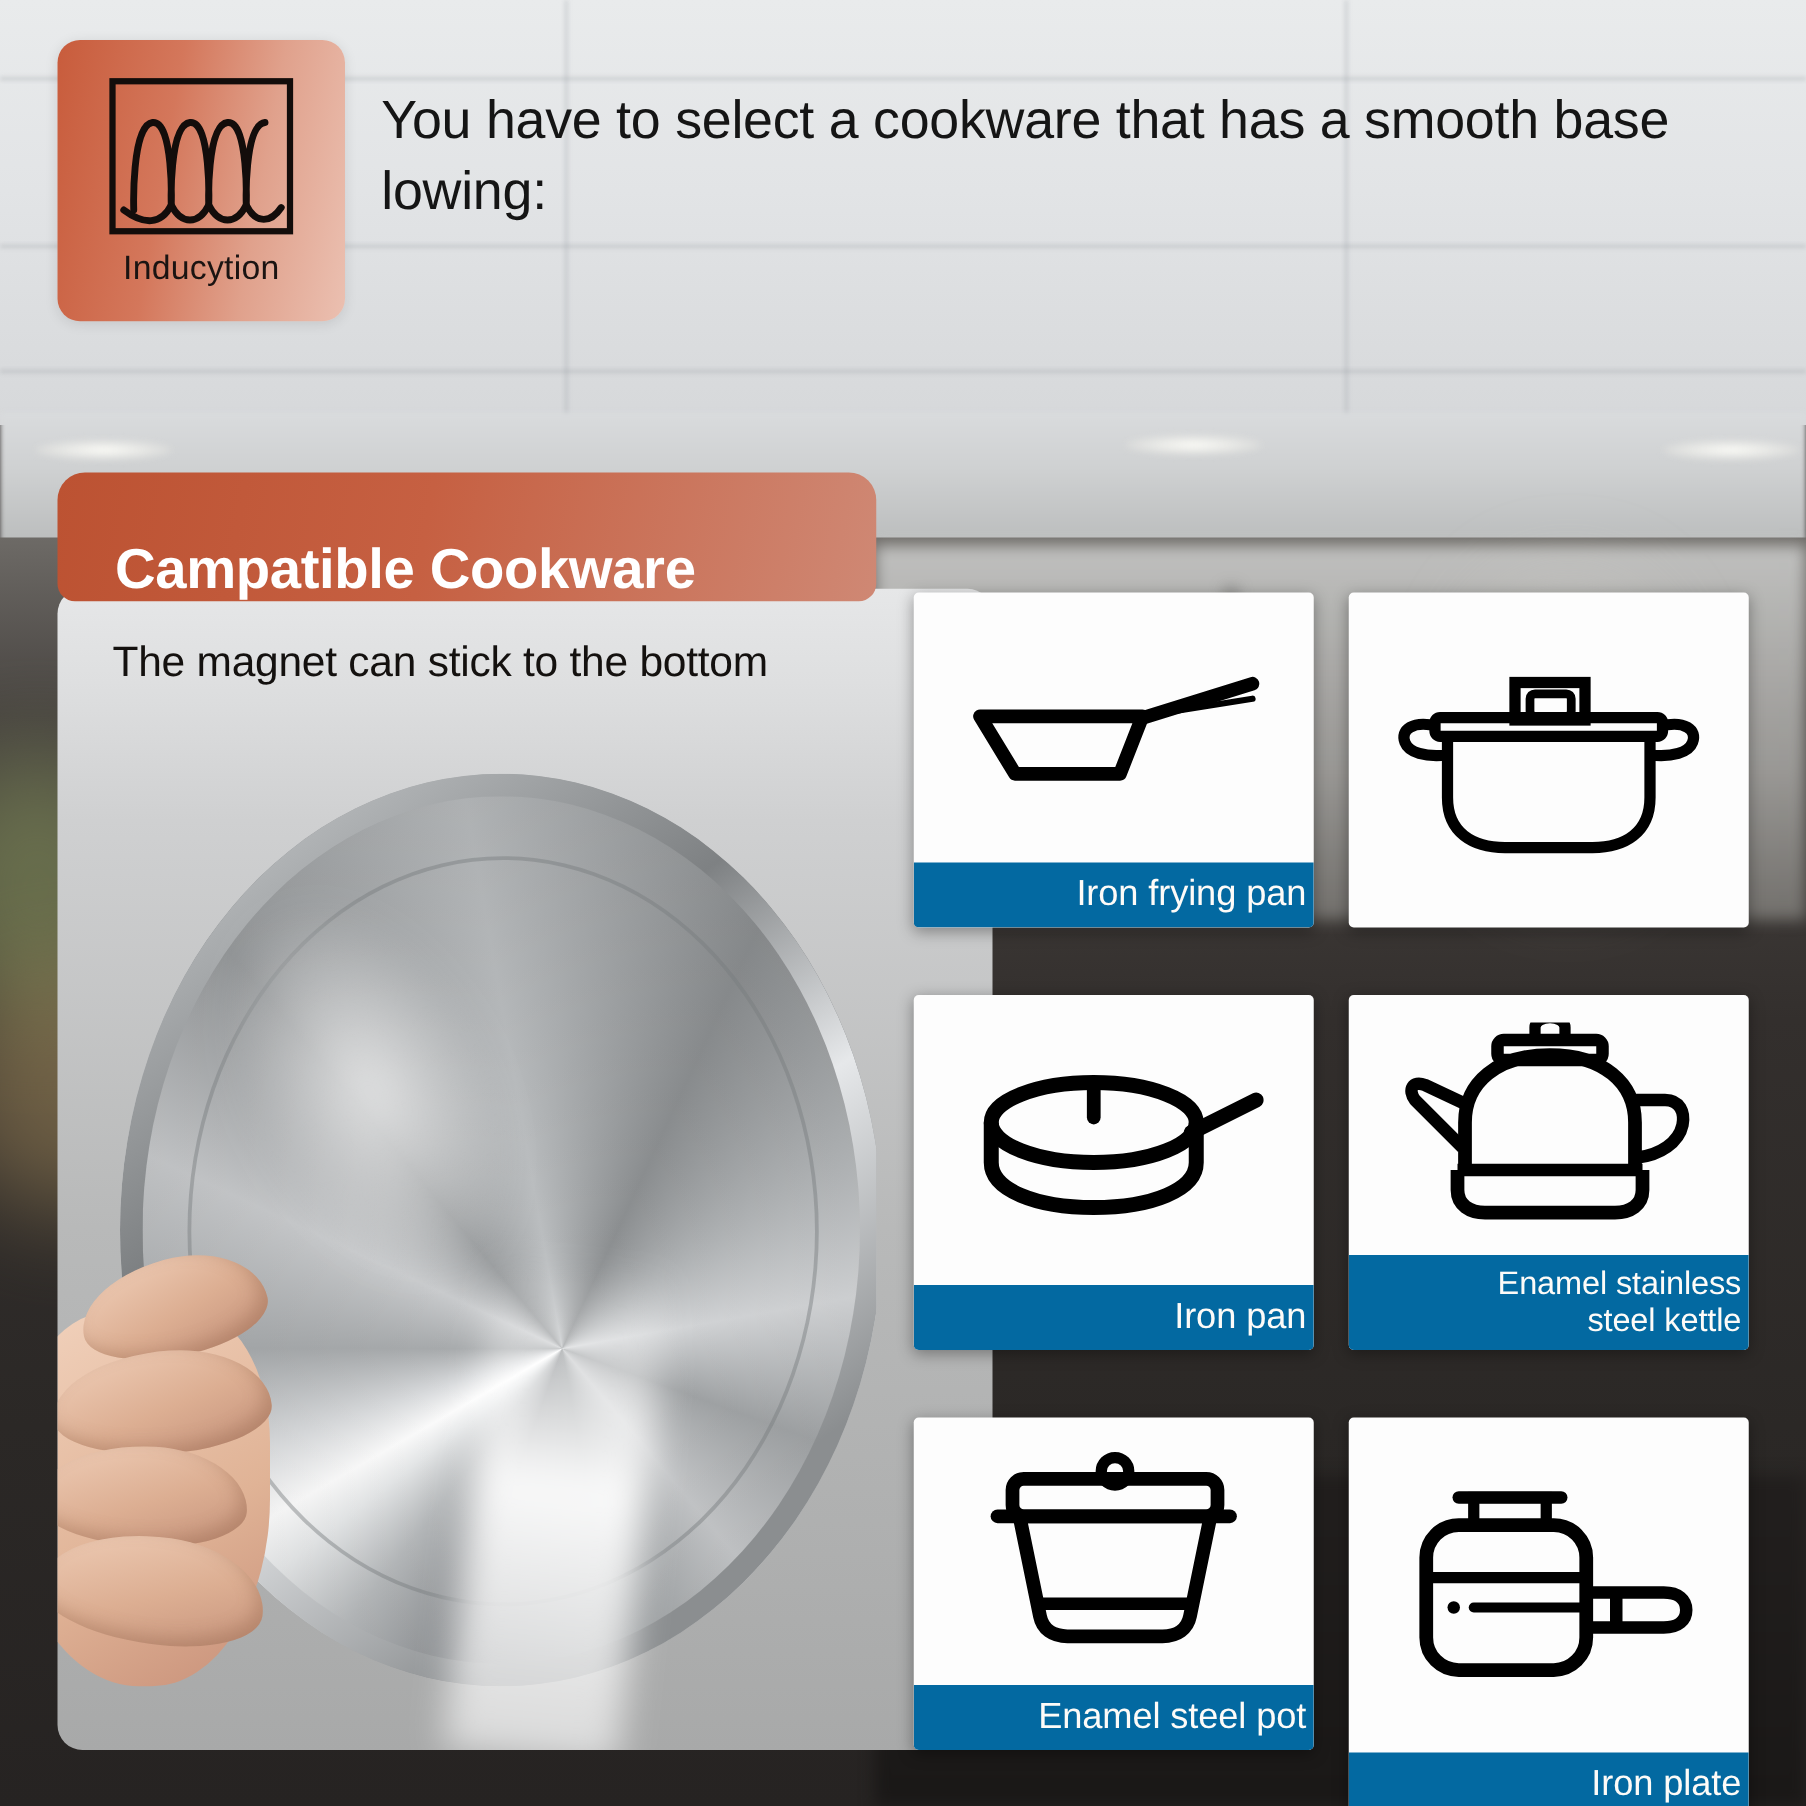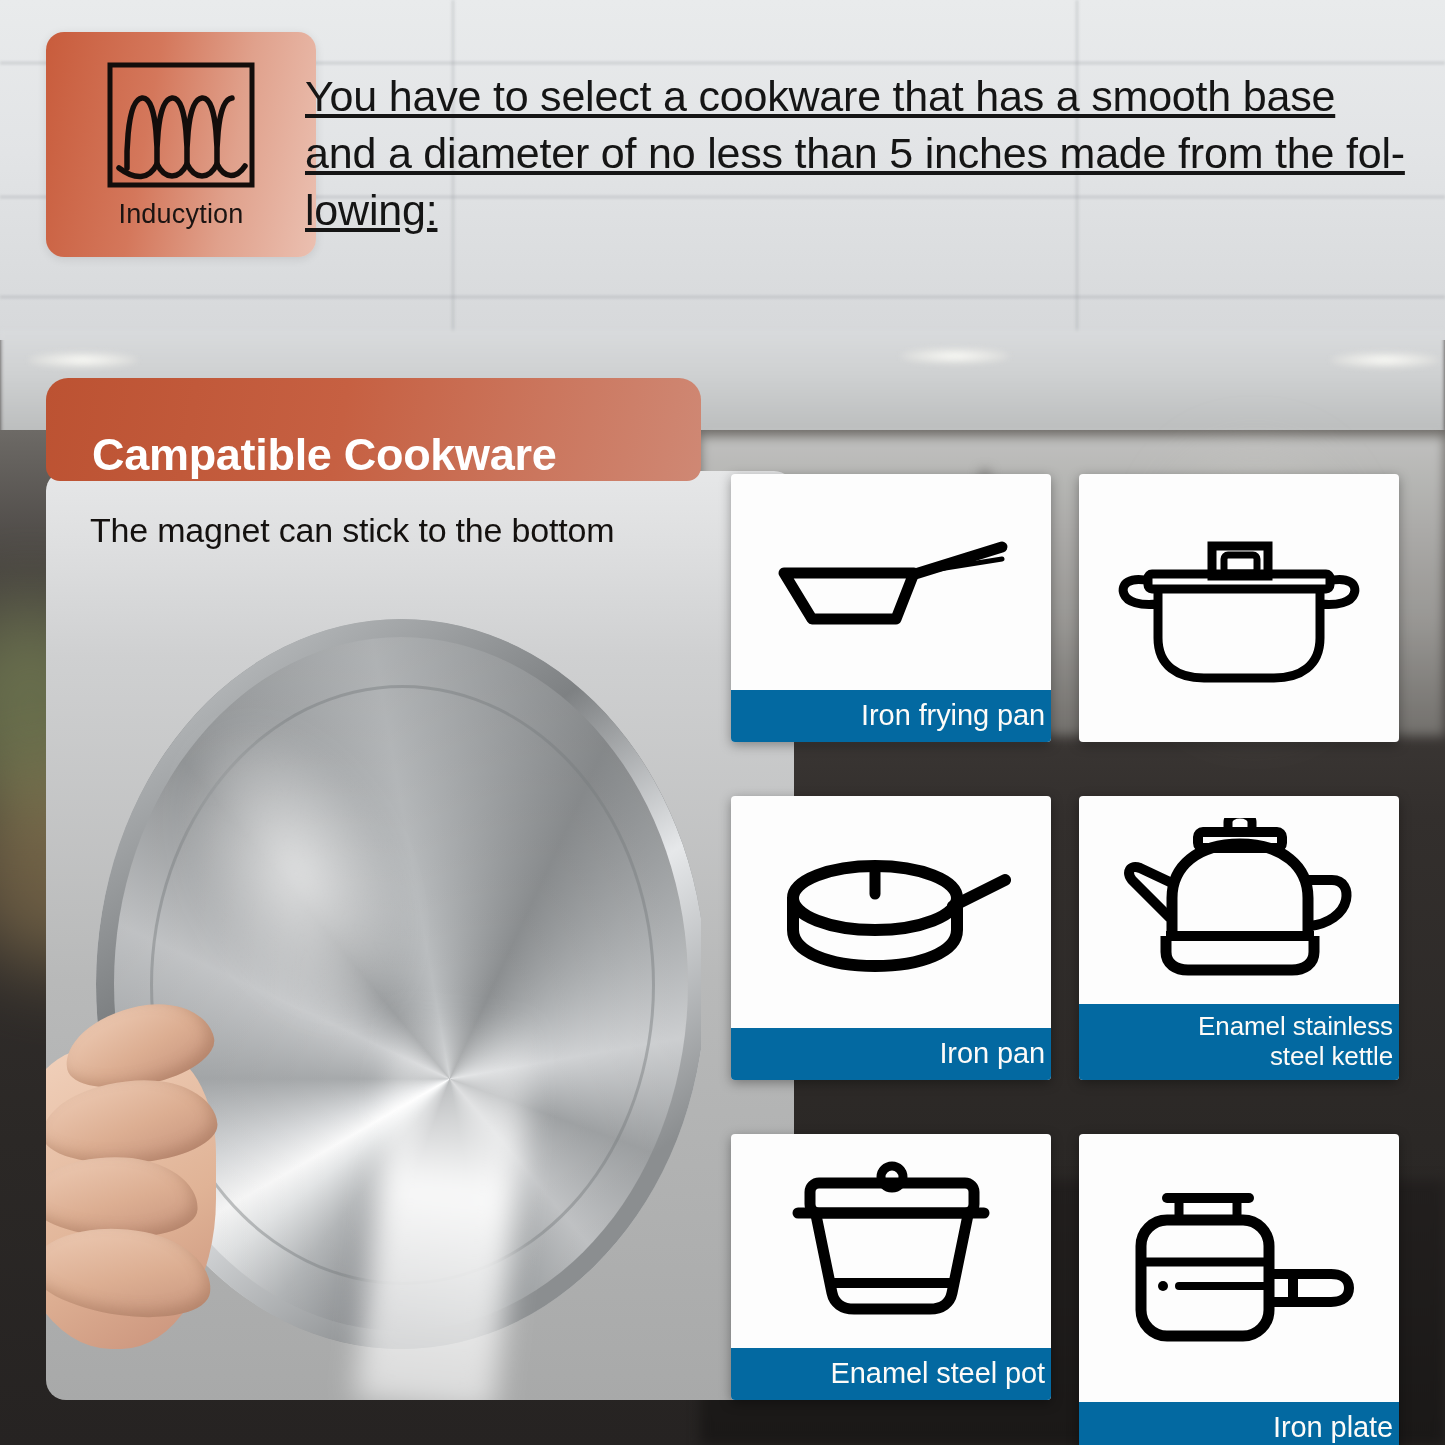--- a/index.html
+++ b/index.html
@@ -43,38 +43,38 @@
   }
   .bg-blob {
     position:absolute; border-radius:50%; filter:blur(40px);
   }
   .bg-cab {
     position:absolute; filter:blur(6px);
   }
 
   
   .induction-badge {
-    position:absolute; left:46px; top:32px; width:270px; height:225px;
+    position:absolute; left:46px; top:32px; width:230px; height:225px;
     border-radius:18px;
     background:linear-gradient(100deg,#c85c3c 0%,#d07css 1%,#d4775b 38%,#e0a18c 68%,#ebc0b1 100%);
     background:linear-gradient(100deg,#c85c3c 0%,#d4775b 38%,#e0a18c 68%,#ebc0b1 100%);
     display:flex; flex-direction:column; align-items:center; justify-content:center;
     box-shadow:0 2px 10px rgba(0,0,0,.10);
   }
   .induction-symbol { width:152px; height:130px; }
   .induction-label {
     margin-top:9px; font-size:27px; color:#1b1412; letter-spacing:.2px;
   }
 
   
   .header-text {
     position:absolute; left:305px; top:68px; width:1105px;
     font-size:43px; line-height:57px; color:#151515; letter-spacing:-.2px;
   }
-  .header-text span { display:block; white-space:pre;text-decoration:underline; }
+  .header-text span { display:block; white-space:pre; }
 
   
   .left-panel {
     position:absolute; left:46px; top:378px; width:655px; height:1022px;
   }
   .panel-title-bar {
     position:absolute; left:0; top:0; width:655px; height:103px;
     border-radius:22px 22px 14px 14px;
     background:linear-gradient(100deg,#bc5232 0%,#c66042 45%,#cf8874 100%);
     display:flex; align-items:flex-end;
@@ -195,21 +195,20 @@
                C82 104 80 40 97 38 C114 36 112 104 112 104
                C112 104 110 40 127 38" fill="none" stroke="#130d0b" stroke-width="5.5" stroke-linecap="round"></path>
       <path d="M14 108 C30 120 44 120 52 104 C60 120 74 120 82 104
                C90 120 104 120 112 104 C120 120 132 118 140 106" fill="none" stroke="#130d0b" stroke-width="5.5" stroke-linecap="round"></path>
     </svg>
     <div class="induction-label">Inducytion</div>
   </div>
 
   <div class="header-text">
     <span>You have to select a cookware that has a smooth base</span>
-    <span>and a diameter of no less than 5 inches made from the fol-</span>
     <span>lowing:</span>
   </div>
 
   <div class="left-panel">
 
     <div class="panel-body">
       <div class="panel-caption">The magnet can stick to the bottom</div>
 
       <div class="pan-photo">
         <div class="pan-disc"></div>

